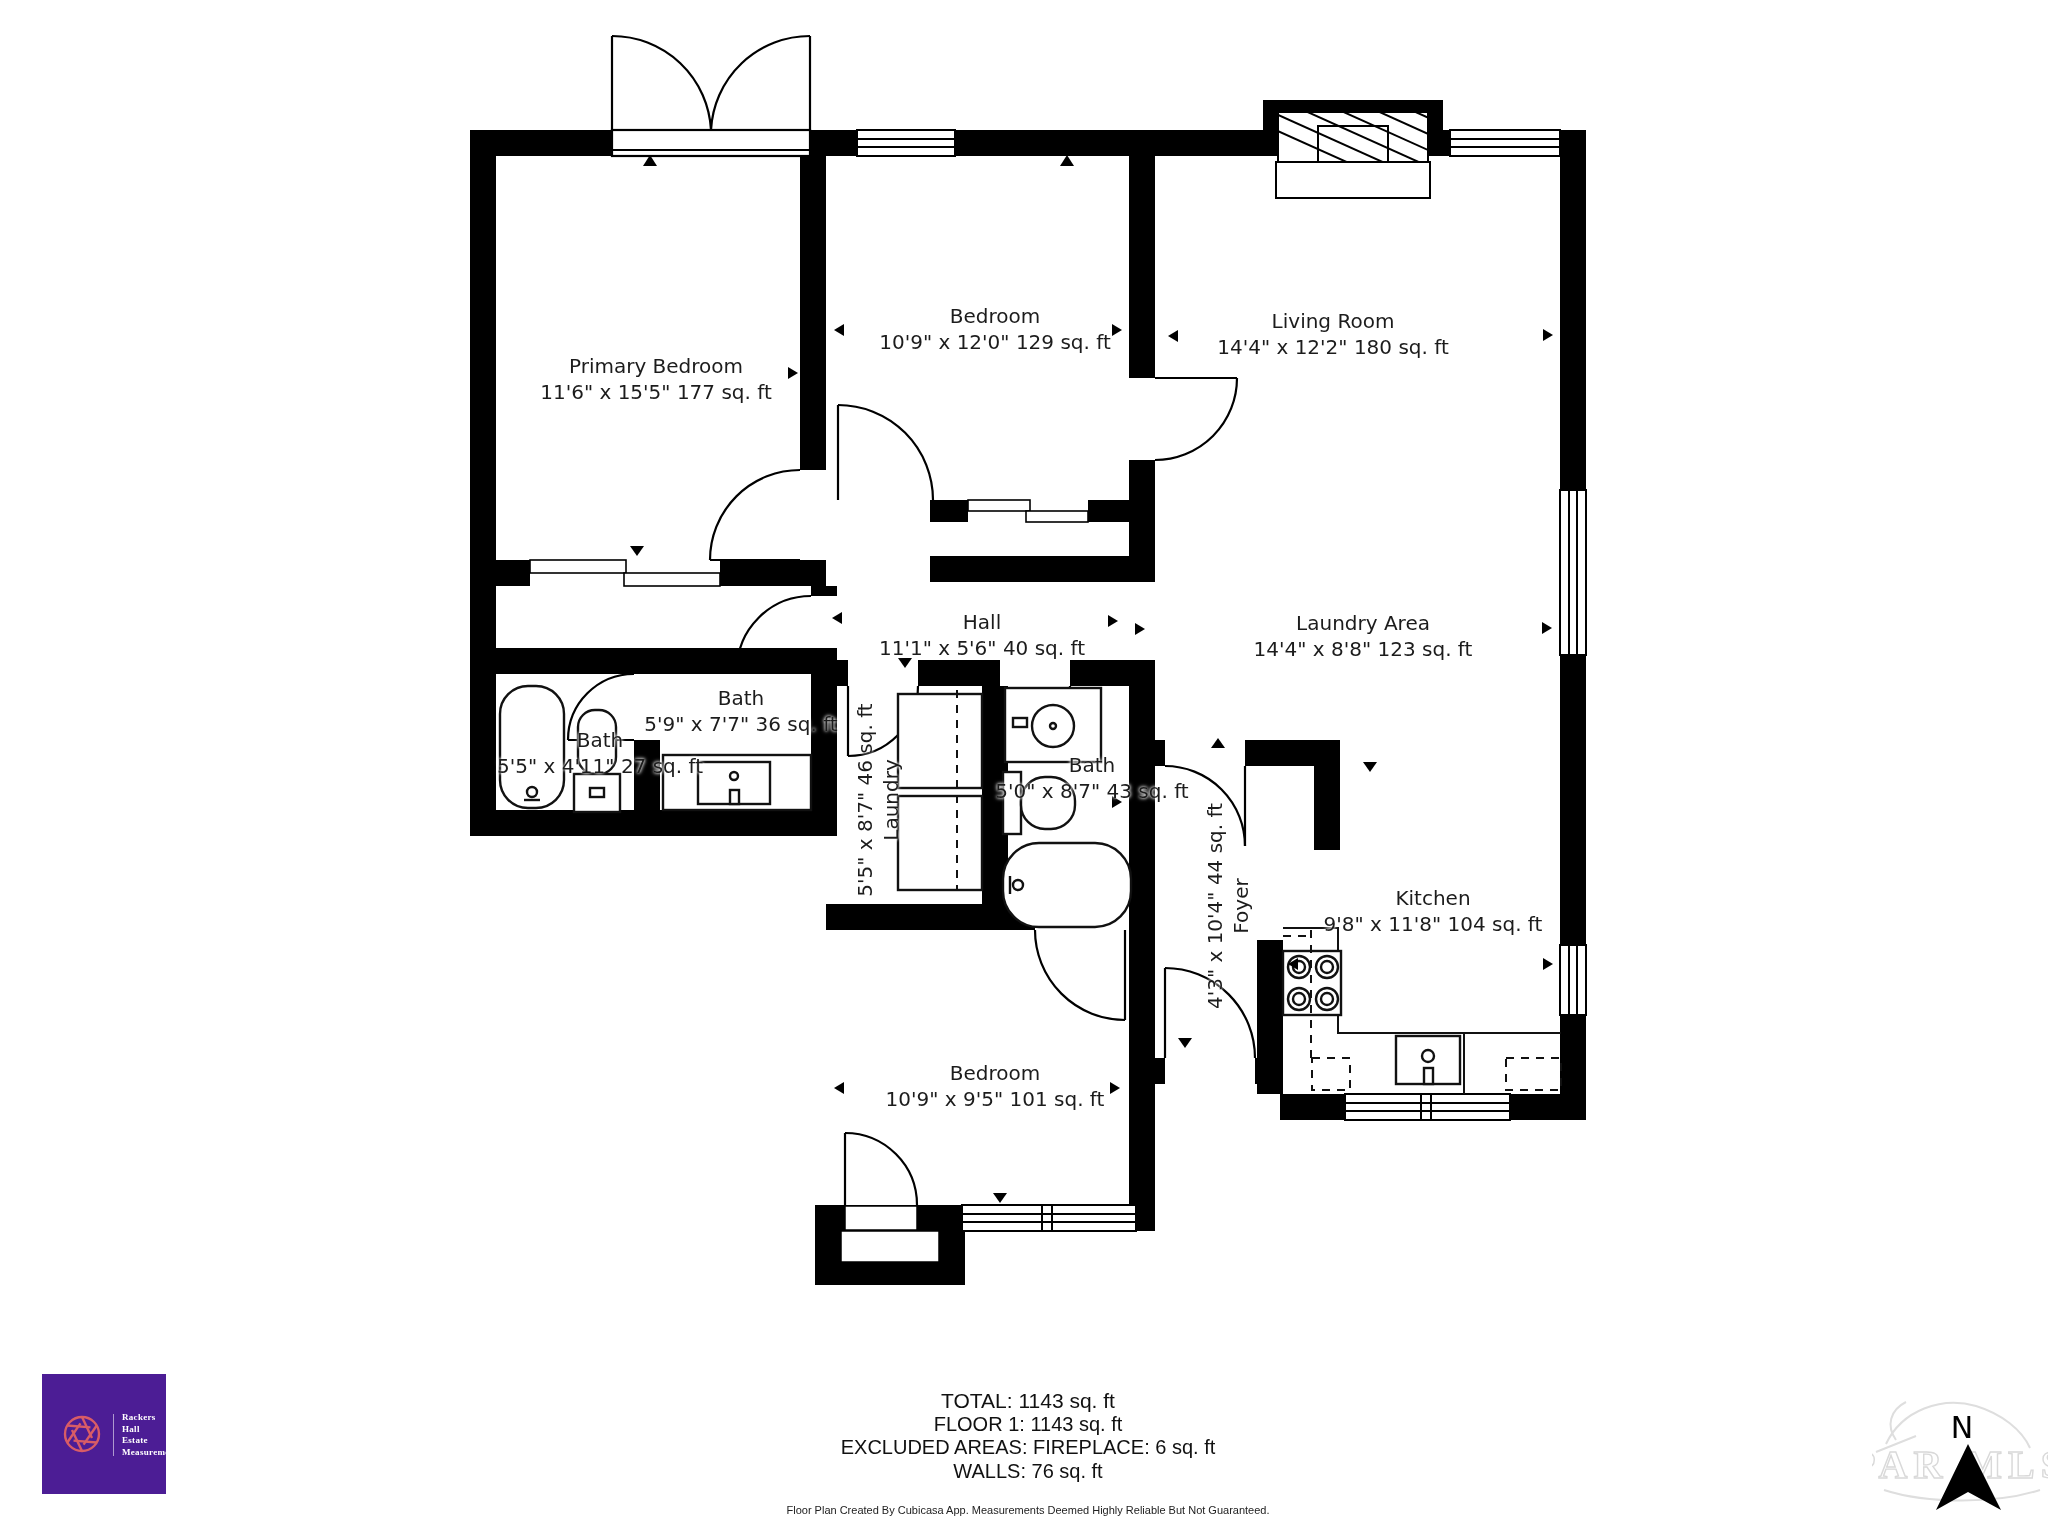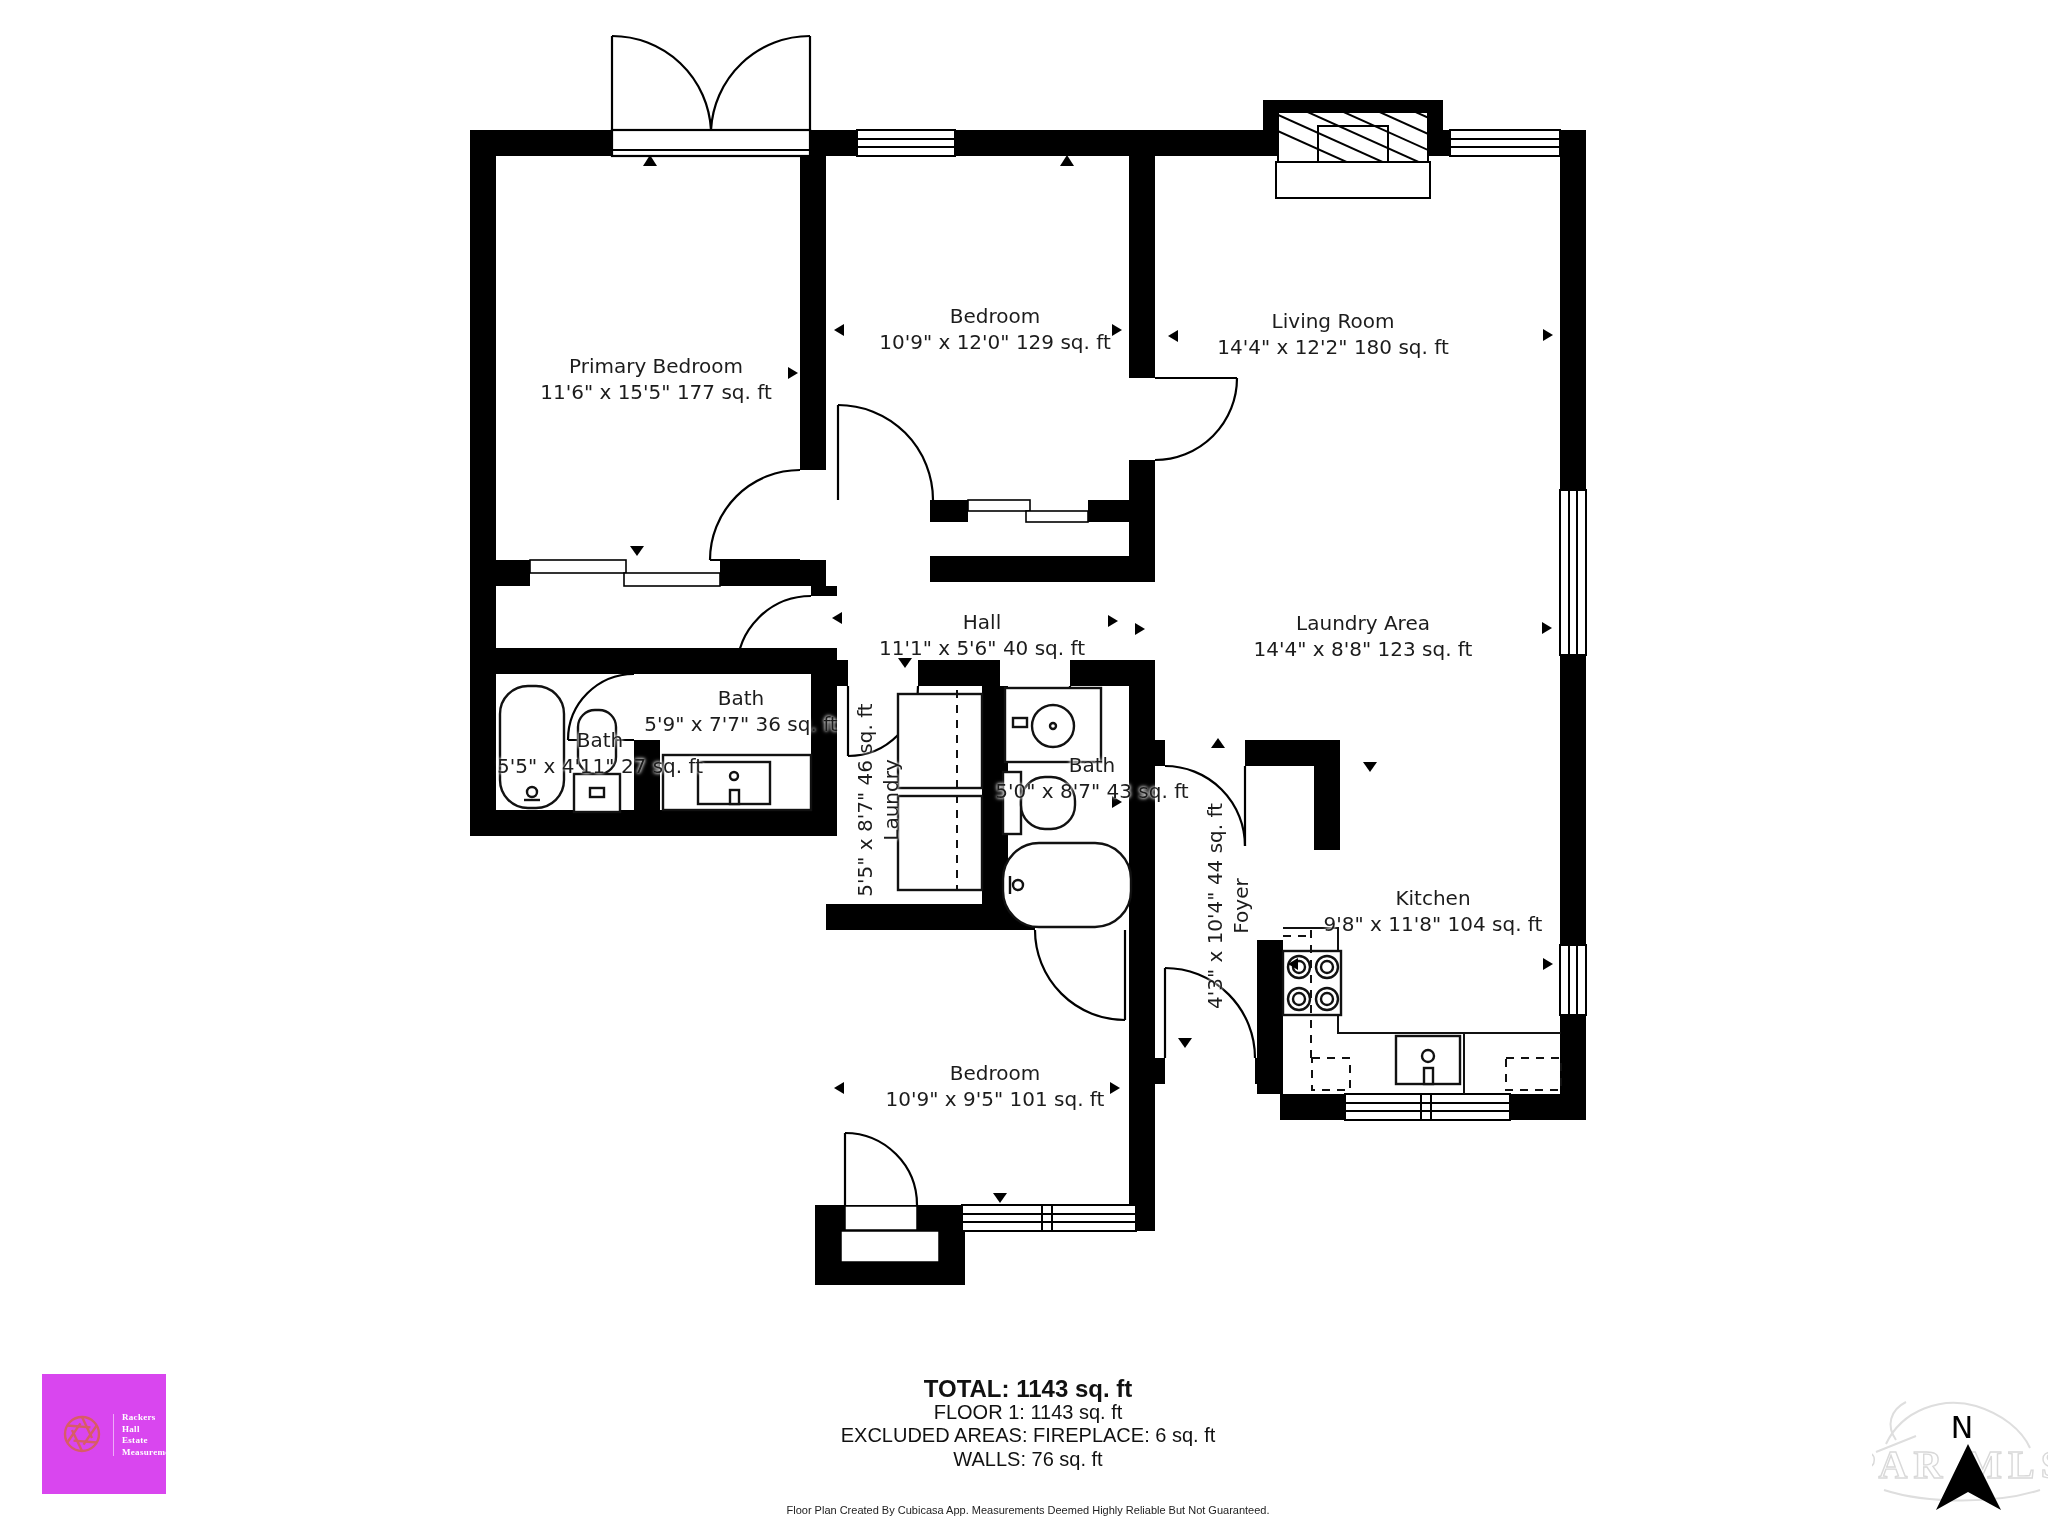--- a/index.html
+++ b/index.html
@@ -8,24 +8,24 @@
   svg.plan{position:absolute;left:0;top:0;width:2048px;height:1536px;}
   .room-label{position:absolute;transform:translate(-50%,-50%);text-align:center;
       color:#1c1c1c;font-size:20px;line-height:26px;white-space:nowrap;
       text-shadow:0 0 3px #fff,0 0 4px #fff;}
   .room-label .rn,.room-label .rd{display:block;}
   .room-label.vlabel{display:flex;flex-direction:column-reverse;
       transform:translate(-50%,-50%) rotate(-90deg);}
   .summary{position:absolute;left:1028px;top:1377px;transform:translateX(-50%);
       text-align:center;font-family:"Liberation Sans",sans-serif;font-size:20px;
       line-height:23.5px;color:#111;white-space:nowrap;}
-  .summary .total{font-weight:bold;font-size:24px;}
+  .summary .total{font-weight:normal;font-size:21px;margin-top:12px;}
   .disclaimer{position:absolute;left:1028px;top:1504px;transform:translateX(-50%);
       font-family:"Liberation Sans",sans-serif;font-size:11px;color:#222;white-space:nowrap;}
-  .logo{position:absolute;left:42px;top:1374px;width:124px;height:120px;background:#d946ef;}
+  .logo{position:absolute;left:42px;top:1374px;width:124px;height:120px;background:#4c1d95;}
   .logo svg{position:absolute;left:0;top:0;}
   .logo .ltext{position:absolute;left:80px;top:38px;color:#fff;
       font-family:"Liberation Serif",serif;font-weight:bold;font-size:9px;
       line-height:11.5px;letter-spacing:.3px;}
   .logo .ldiv{position:absolute;left:71px;top:40px;width:1px;height:42px;background:rgba(255,255,255,.55);}
   .compass{position:absolute;left:1872px;top:1382px;width:176px;height:150px;}
 </style>
 </head>
 <body>
 

